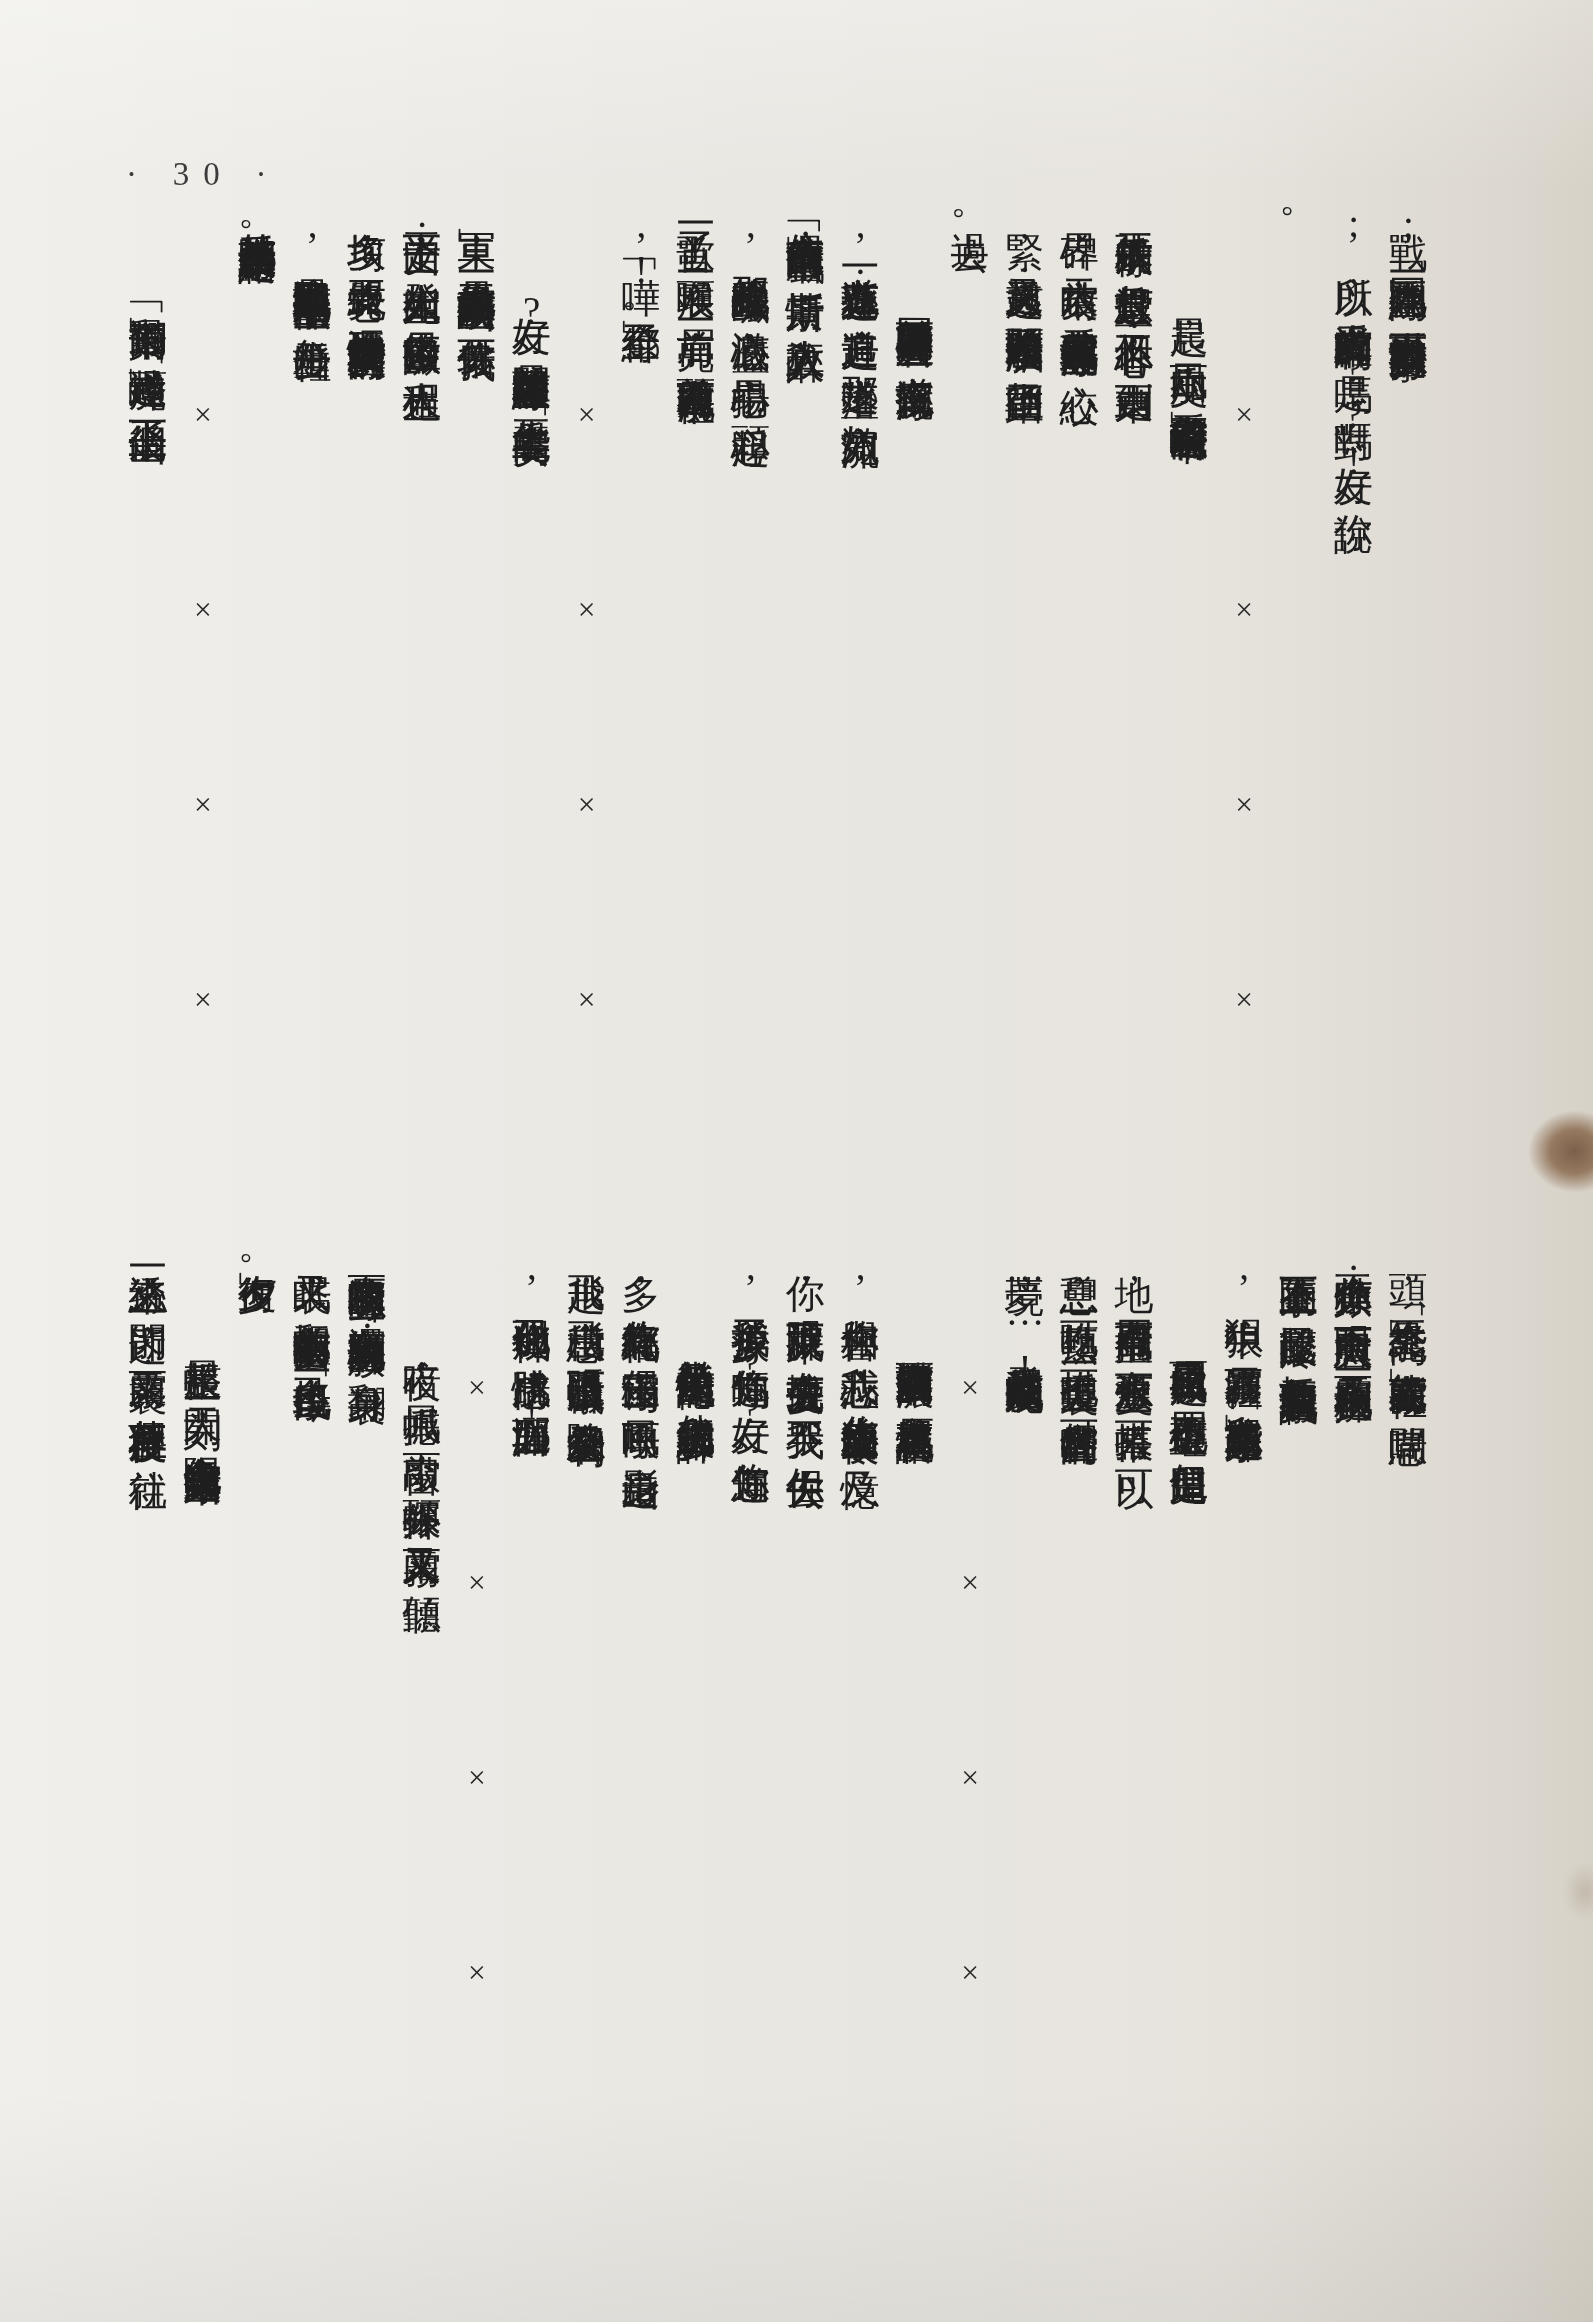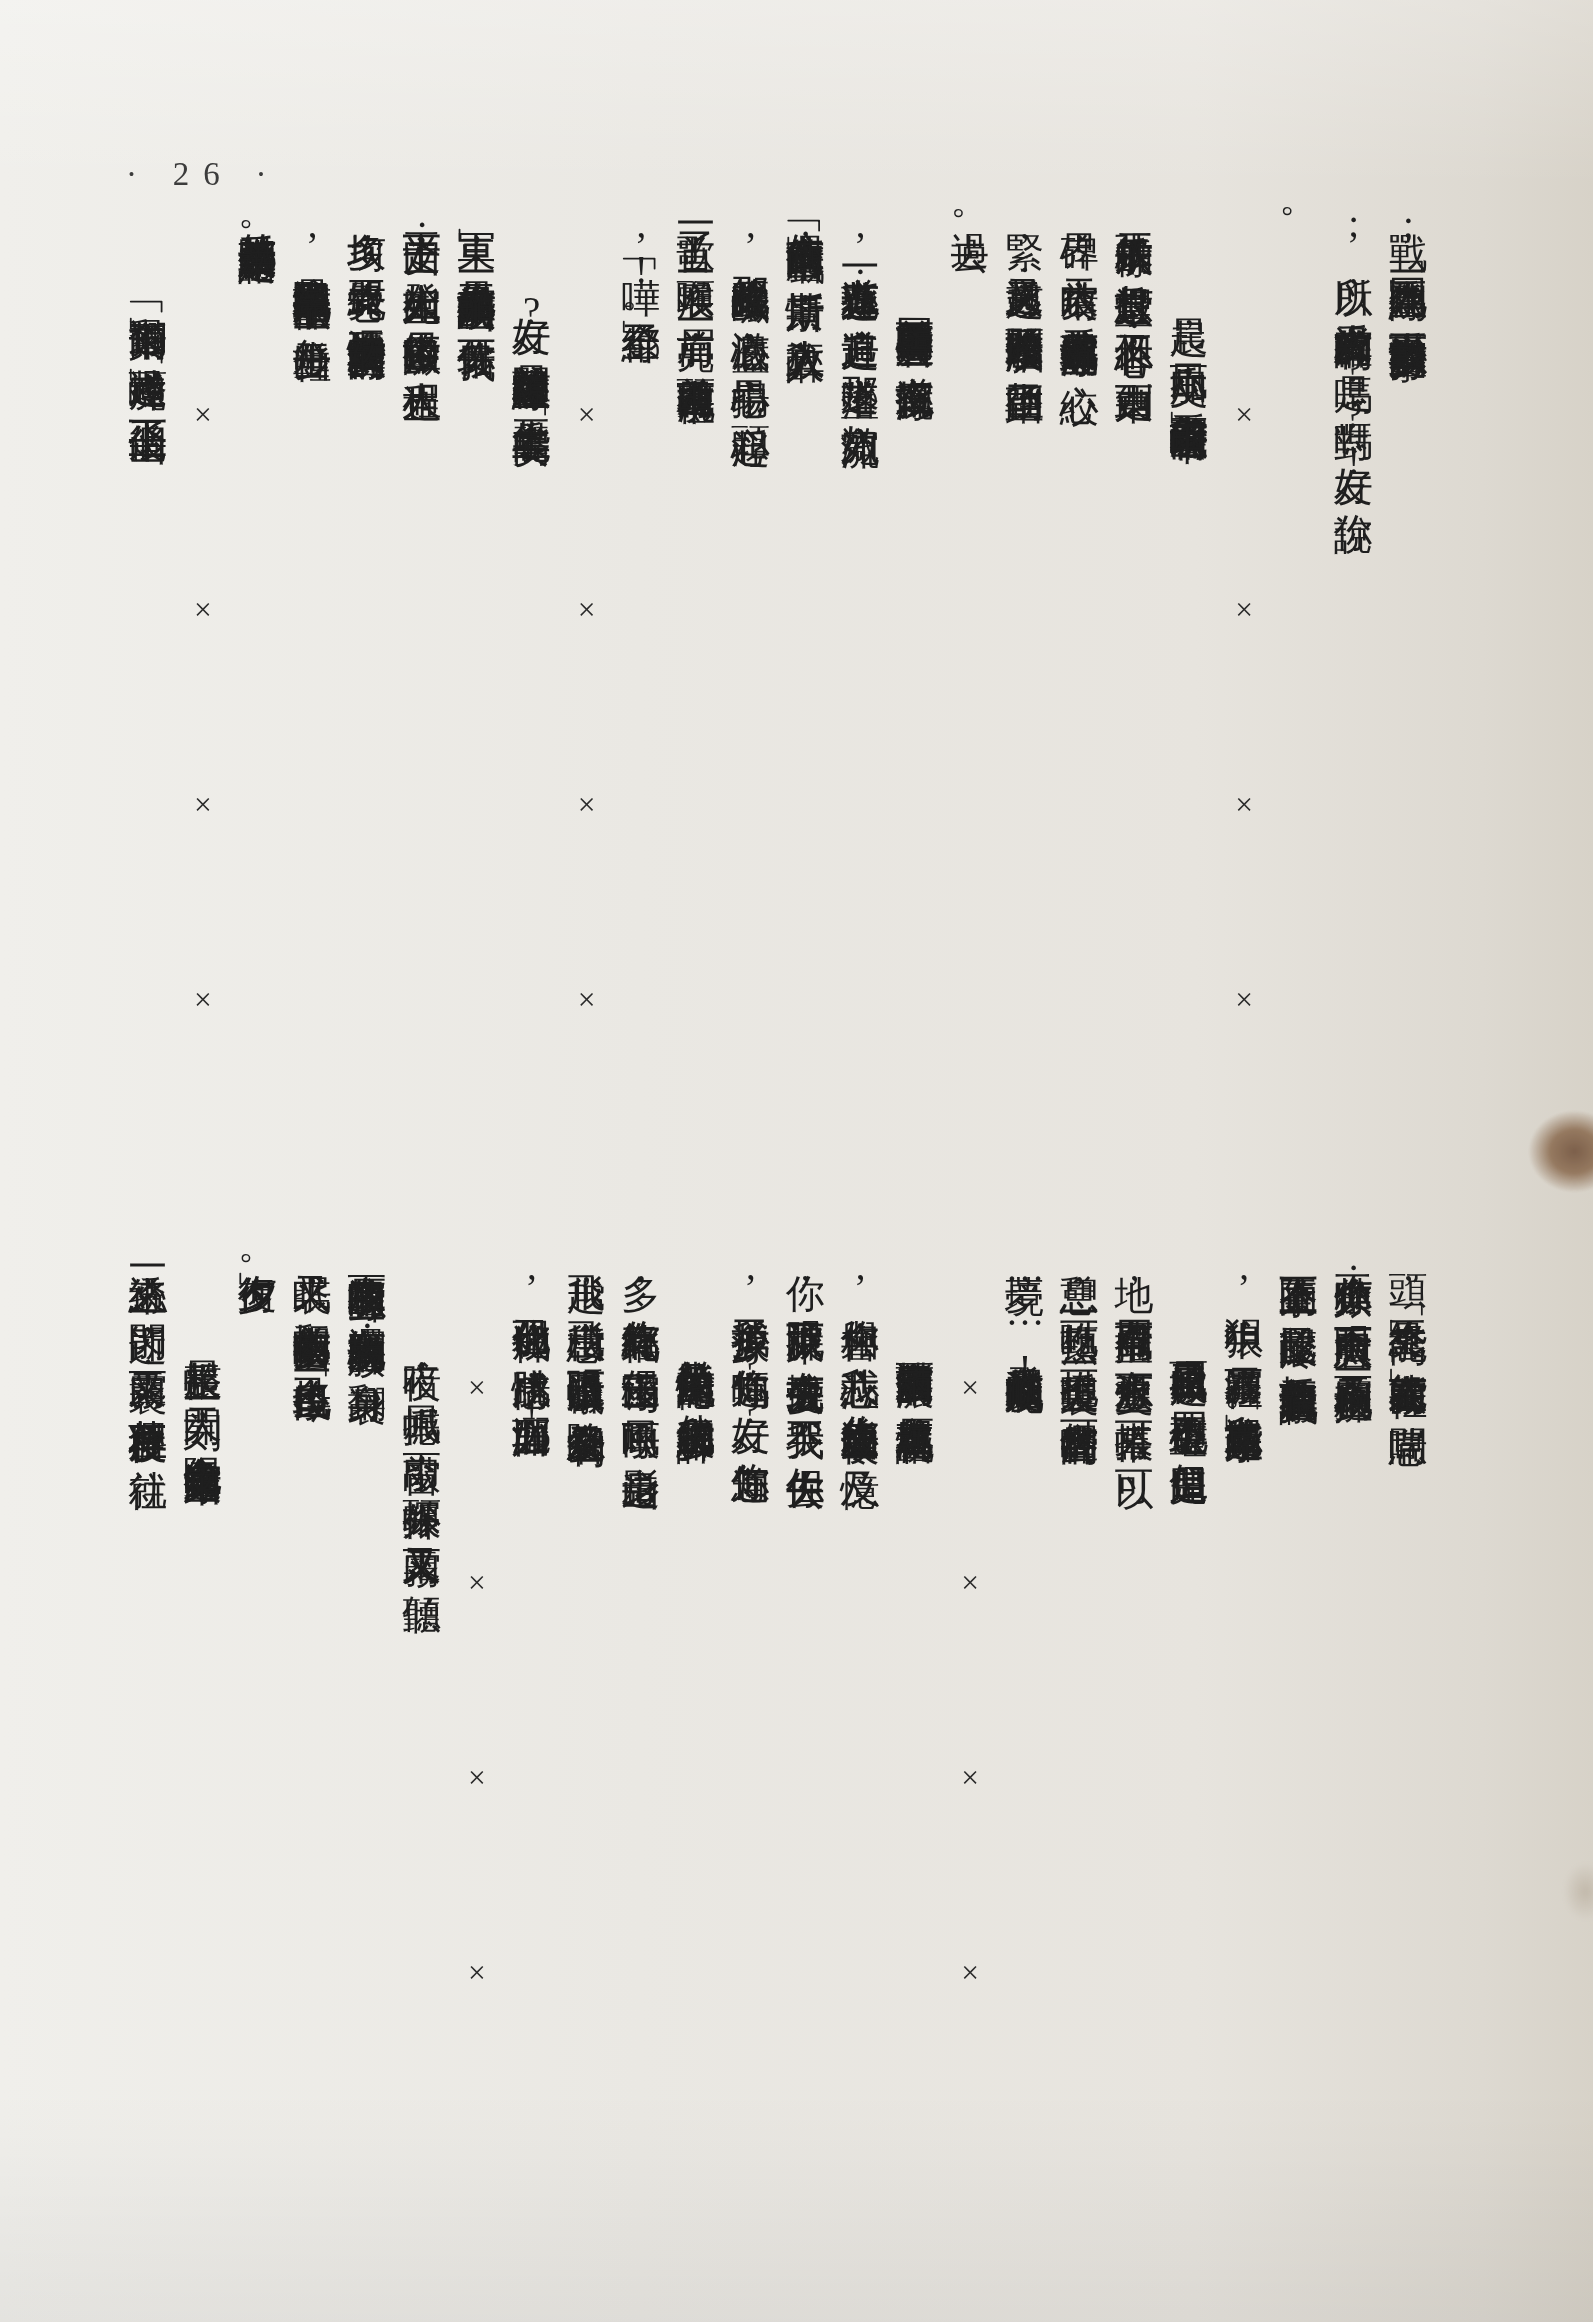--- a/index.html
+++ b/index.html
@@ -51,21 +51,21 @@
   #stain-faint {
     right:-13.8px; top:1862px; width:45px; height:59px;
     background:radial-gradient(ellipse at center,#9b8a74 0%, rgba(155,138,116,0) 70%);
     opacity:.35; filter:blur(2px);
   }
 </style>
 </head>
 <body>
 
 <div id="page">
-  <div class="page-number">· 26 ·</div>
+  <div class="page-number">· 30 ·</div>
 
   <div id="register-top" class="register">
       <div class="col">戰;因爲「生死一線間」,愛山人更可以面對變故的打擊</div>
       <div class="col">;所以,愛山人没有醉的權利,是嗎?對嗎?好友!你說</div>
       <div class="col">。</div>
       <div class="col sep">××××</div>
       <div class="col indent">晨起,風雨交加,看着「卡賀爾」崢嶸山岩在風雨中</div>
       <div class="col">張牙舞爪的樣子,眞想打退堂鼓,但又不甘心;走到東西</div>
       <div class="col">界碑,天突放晴,看着花蓮山城在雲海那端浮沉,心一絞</div>
       <div class="col">緊,遂又鼓起勇;撥開及頭芒草没頭没腦,朝山徑重踏了</div>

